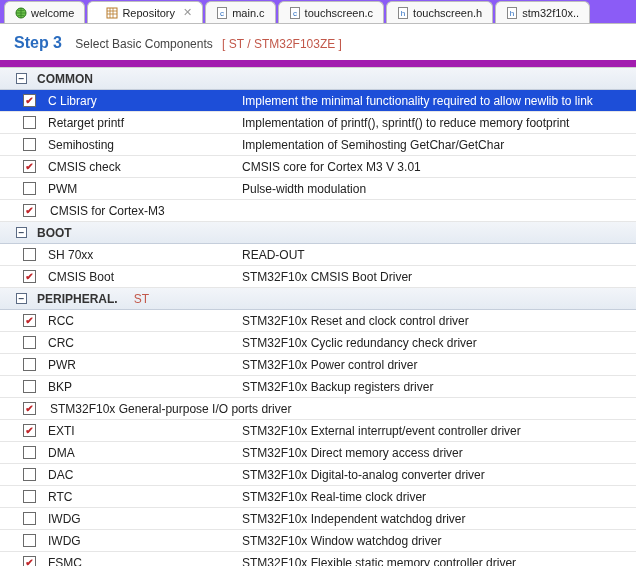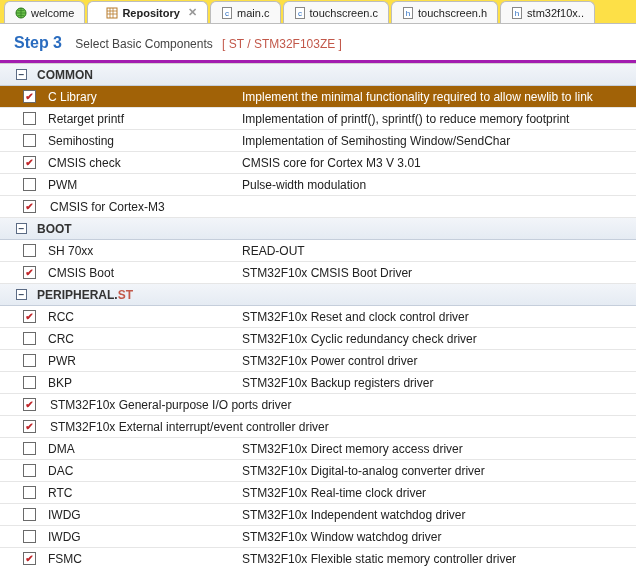--- a/index.html
+++ b/index.html
@@ -1,31 +1,31 @@
 <!DOCTYPE html>
 <html><head>
 <meta charset="utf-8">
 <style>
   * { margin: 0; padding: 0; box-sizing: border-box; }
   body { font-family: "Segoe UI", Tahoma, Arial, sans-serif; font-size: 12px; color: #222; background: #fff; width: 636px; }
-  .tabbar { display: flex; align-items: flex-end; height: 24px; background: #fde047; border-bottom: 1px solid #bdbdbd; padding-left: 4px; }
+  .tabbar { display: flex; align-items: flex-end; height: 24px; background: #8b5cf6; border-bottom: 1px solid #bdbdbd; padding-left: 4px; }
   .tab { display: flex; align-items: center; gap: 4px; height: 22px; padding: 0 10px; border: 1px solid #bdbdbd; border-bottom: none; border-top-left-radius: 6px; border-top-right-radius: 6px; background: #f9f9f9; margin-right: 2px; font-size: 11px; white-space: nowrap; }
-  .tab.active { background: #fff; font-weight: 700; padding-left: 18px; }
+  .tab.active { background: #fff; font-weight: 400; padding-left: 18px; }
   .tab-icon { width: 12px; height: 12px; display: inline-flex; align-items: center; justify-content: center; }
   .close-x { font-size: 11px; color: #999; margin-left: 4px; }
-  .step-bar { padding: 10px 14px 8px 14px; border-bottom: 3px solid #a21caf; }
+  .step-bar { padding: 10px 14px 8px 14px; border-bottom: 7px solid #a21caf; }
   .step-num { color: #2a6cbf; font-size: 16px; font-weight: bold; }
   .step-sub { color: #444; font-size: 12px; margin-left: 10px; }
   .step-path { color: #c2584a; font-size: 12px; margin-left: 6px; }
   .tree { border-top: 1px solid #d0d0d0; }
   .group-hdr { display: flex; align-items: center; background: linear-gradient(#f2f5f9, #e5ebf3); border-bottom: 1px solid #c5cedb; height: 22px; padding-left: 16px; font-weight: bold; color: #333; font-size: 12px; }
   .group-hdr .box { width: 11px; height: 11px; border: 1px solid #5b6b84; display: flex; align-items: center; justify-content: center; font-size: 10px; line-height: 1; margin-right: 10px; color: #3b4b64; background: #fff; }
-  .group-suffix { color: #c2584a; font-weight: bold; margin-left: 0; }
+  .group-suffix { color: #c2584a; font-weight: normal; margin-left: 16px; }
   .row { display: flex; align-items: center; height: 22px; border-bottom: 1px solid #e6e6e6; }
-  .row.selected { background: #a16207; color: #fff; }
+  .row.selected { background: #1d4ed8; color: #fff; }
   .cell-check { width: 46px; display: flex; justify-content: flex-end; padding-right: 10px; }
   .checkbox { width: 13px; height: 13px; border: 1px solid #6a6a6a; background: #fff; display: flex; align-items: center; justify-content: center; }
   .checkbox.checked::after { content: "✔"; color: #c0262a; font-size: 10px; font-weight: bold; }
   .cell-name { width: 192px; padding-left: 2px; }
   .cell-desc { flex: 1; padding-left: 4px; }
 </style>
 </head>
 <body>
 
 <div class="tabbar" id="tabbar">
@@ -109,21 +109,21 @@
         <span class="checkbox"></span>
       </div>
       <div class="cell-name">Retarget printf</div>
       <div class="cell-desc">Implementation of printf(), sprintf() to reduce memory footprint</div>
     </div>
     <div class="row">
       <div class="cell-check">
         <span class="checkbox"></span>
       </div>
       <div class="cell-name">Semihosting</div>
-      <div class="cell-desc">Implementation of Semihosting Window/SendChar</div>
+      <div class="cell-desc">Implementation of Semihosting GetChar/GetChar</div>
     </div>
     <div class="row">
       <div class="cell-check">
         <span class="checkbox checked"></span>
       </div>
       <div class="cell-name">CMSIS check</div>
       <div class="cell-desc">CMSIS core for Cortex M3 V 3.01</div>
     </div>
     <div class="row">
       <div class="cell-check">
@@ -192,20 +192,21 @@
     <div class="row">
       <div class="cell-check">
         <span class="checkbox checked"></span>
       </div>
       <div class="cell-desc">STM32F10x General-purpose I/O ports driver</div>
     </div>
     <div class="row">
       <div class="cell-check">
         <span class="checkbox checked"></span>
       </div>
+      <div class="cell-name">EXTI</div>
       <div class="cell-desc">STM32F10x External interrupt/event controller driver</div>
     </div>
     <div class="row">
       <div class="cell-check">
         <span class="checkbox"></span>
       </div>
       <div class="cell-name">DMA</div>
       <div class="cell-desc">STM32F10x Direct memory access driver</div>
     </div>
     <div class="row">

